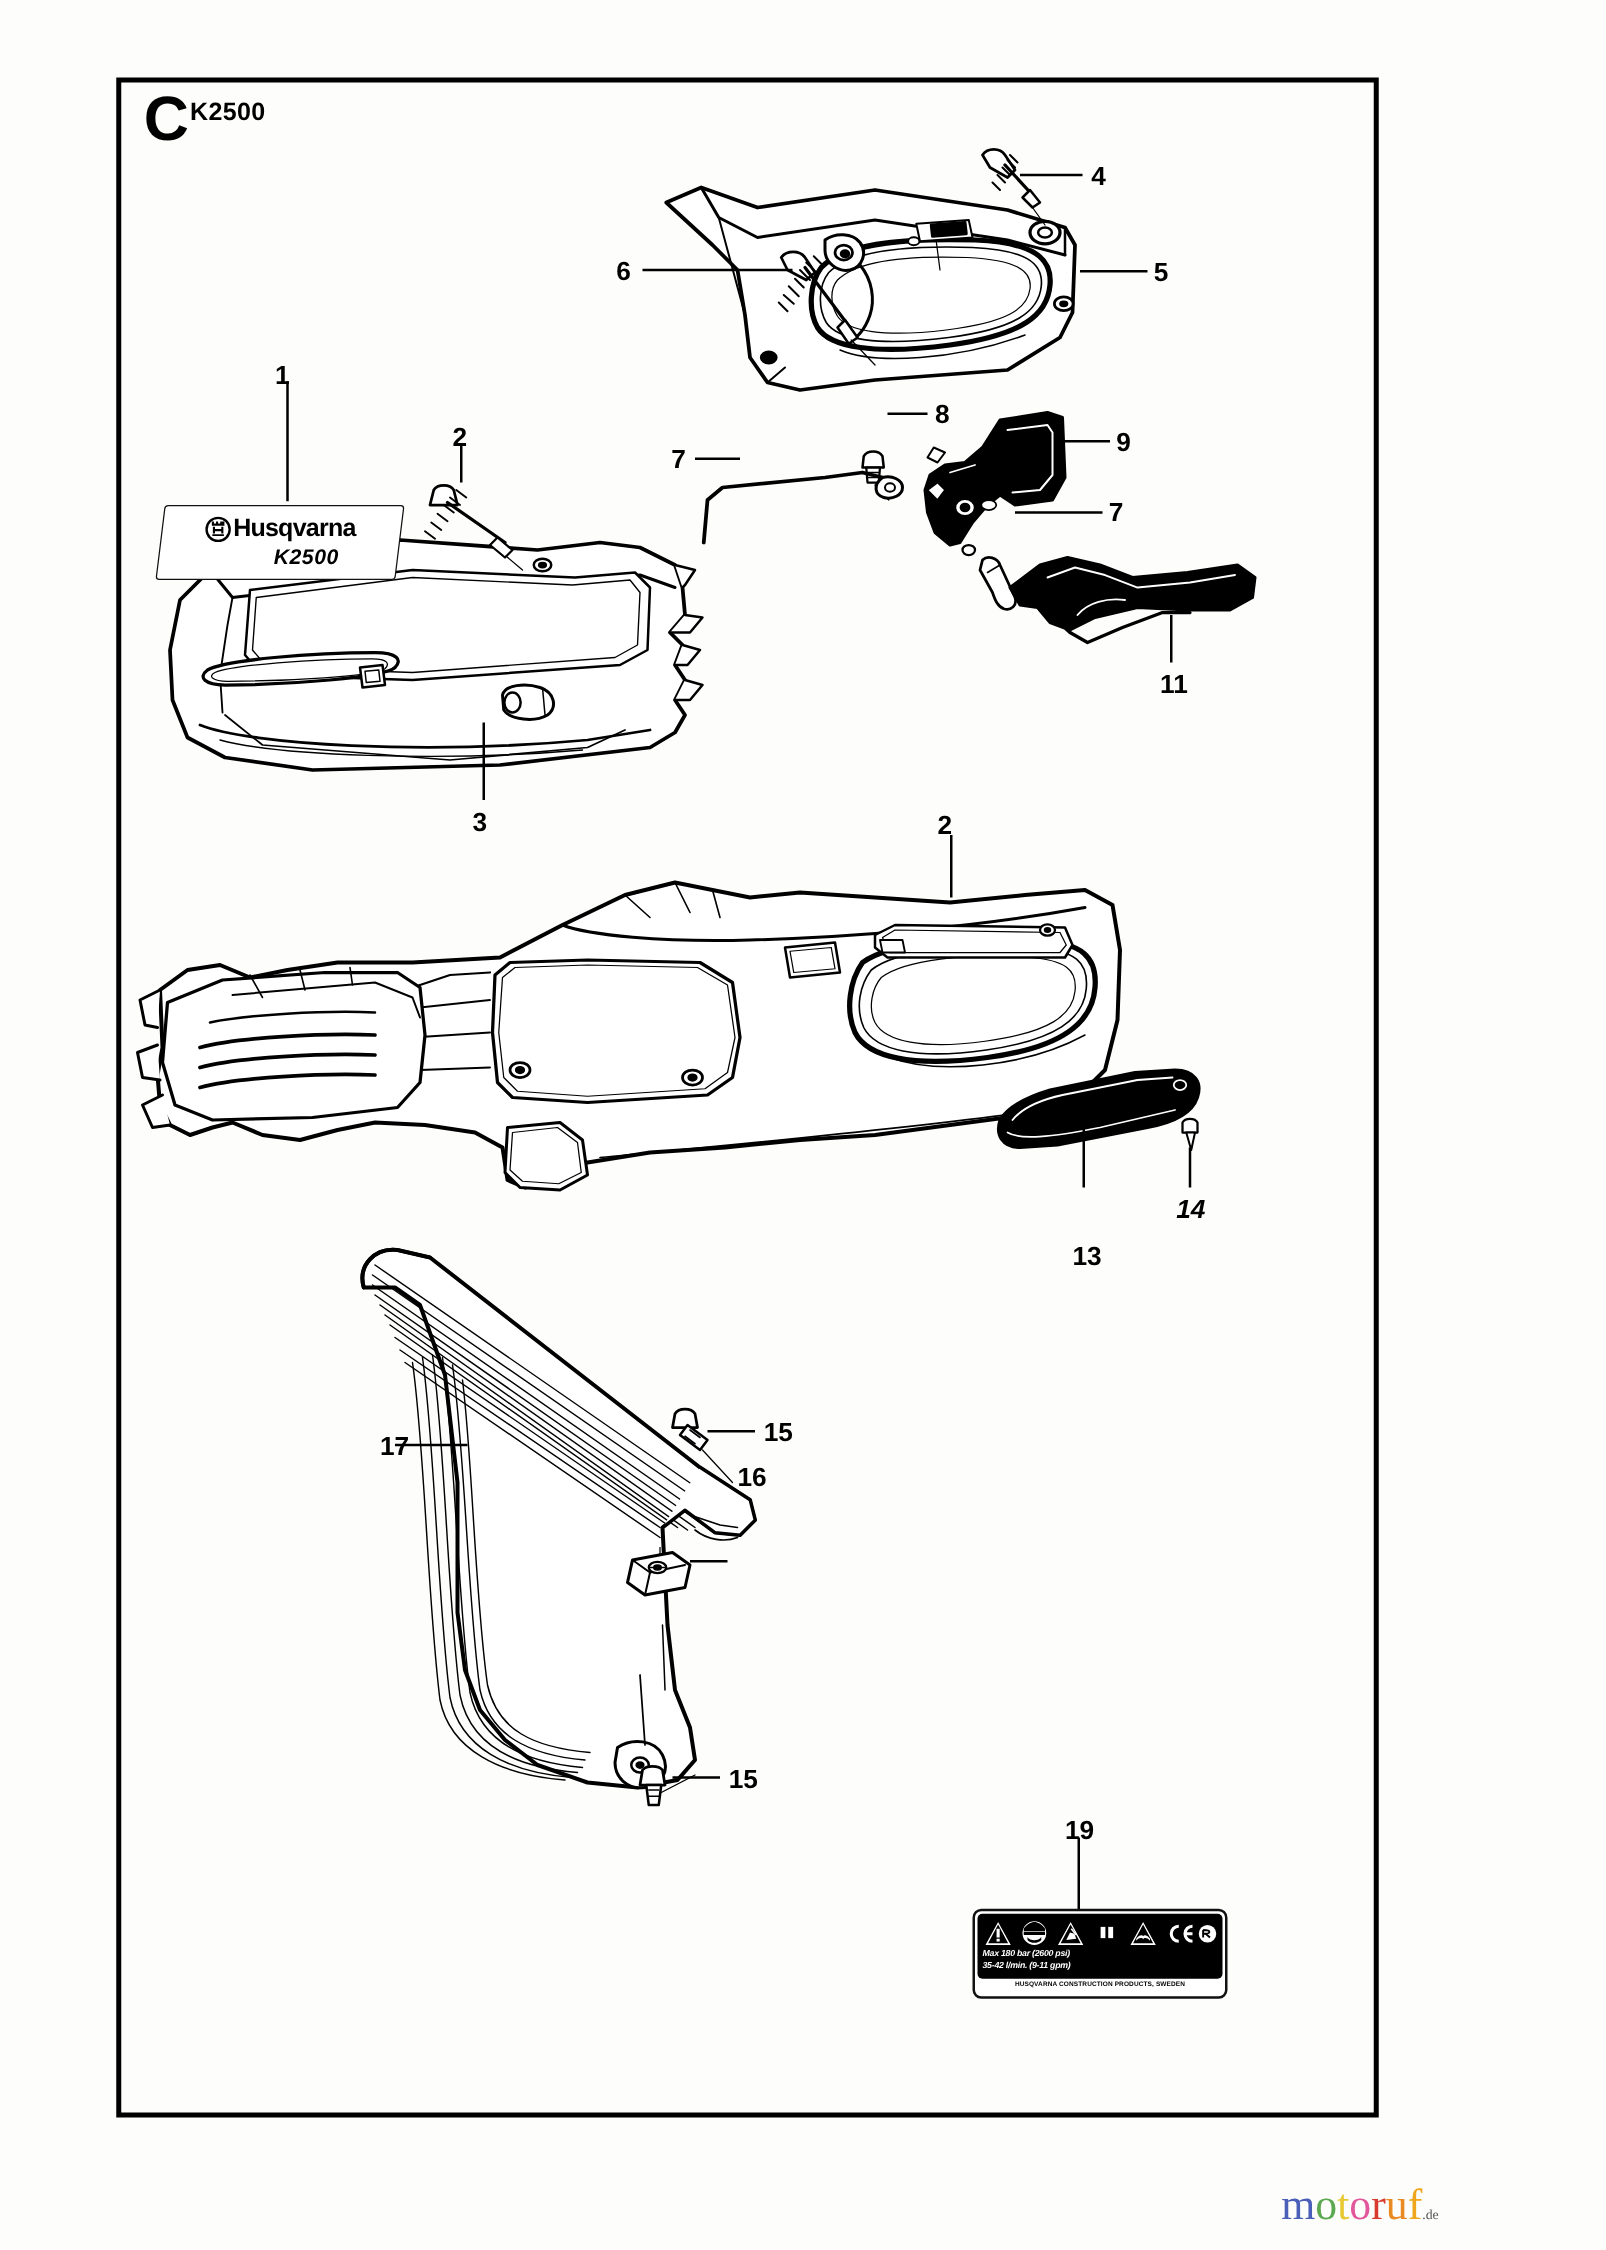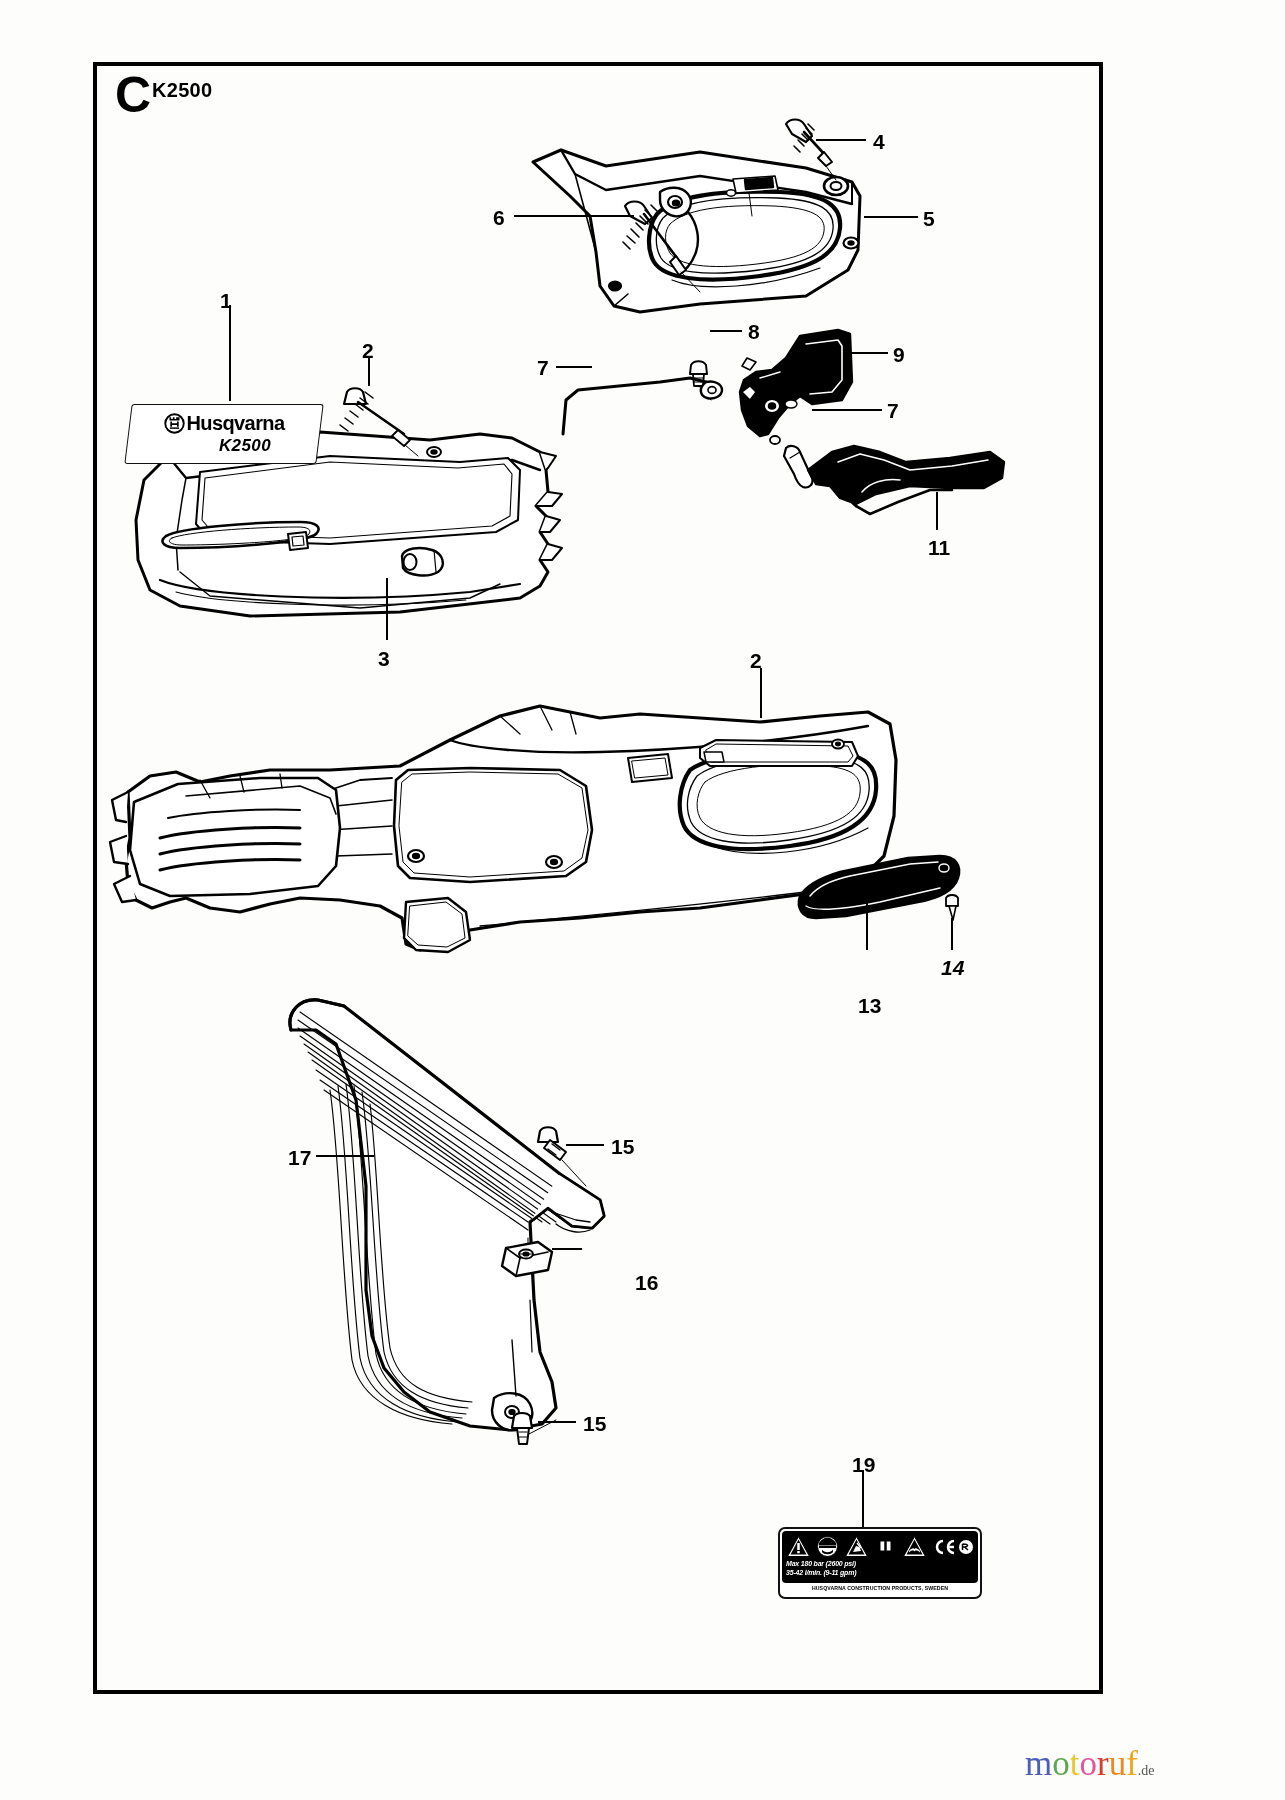--- a/index.html
+++ b/index.html
@@ -105,21 +105,21 @@
     margin-top:2px;white-space:nowrap;
   }
   .ce-block{display:flex;align-items:center;gap:2px;margin-left:auto;}
 
   
   .watermark{
     position:absolute;left:1025px;top:1746px;
     font-family:"Liberation Serif", serif;
     font-size:35px;line-height:1;white-space:nowrap;
   }
-  .watermark .de{font-size:14px;color:#555;}
+  .watermark .de{font-size:11px;color:#555;}
 </style>
 </head>
 <body>
 
 <div id="page">
 
   <div class="frame"></div>
 
   <div class="sect-letter">C</div>
   <div class="model-code">K2500</div>
@@ -472,23 +472,23 @@
   <div class="callout" style="left:493px;top:207px;">6</div>
   <div class="callout" style="left:537px;top:357px;">7</div>
   <div class="callout" style="left:748px;top:321px;">8</div>
   <div class="callout" style="left:893px;top:344px;">9</div>
   <div class="callout" style="left:887px;top:400px;">7</div>
   <div class="callout" style="left:928px;top:537px;">11</div>
   <div class="callout" style="left:750px;top:650px;">2</div>
   <div class="callout" style="left:858px;top:995px;">13</div>
   <div class="callout" style="left:941px;top:957px;font-style:italic;">14</div>
   <div class="callout" style="left:611px;top:1136px;">15</div>
-  <div class="callout" style="left:590px;top:1272px;margin-left:45px;">16</div>
+  <div class="callout" style="left:590px;top:1172px;">16</div>
   <div class="callout" style="left:583px;top:1413px;">15</div>
-  <div class="callout" style="left:288px;top:1147px;">17</div>
+  <div class="callout" style="left:304px;top:1147px;">17</div>
   <div class="callout" style="left:852px;top:1454px;">19</div>
 
   <div class="prod-label">
     <div class="prod-label-inner">
       <div class="hq-row">
         <svg class="hq-crown" viewBox="0 0 100 100">
           <circle cx="50" cy="50" r="44" fill="none" stroke="#000" stroke-width="9"></circle>
           <path d="M26,36 L26,20 L34,20 L34,28 L42,28 L42,20 L50,20 L50,28
                    L58,28 L58,20 L66,20 L66,20 L74,20 L74,36 Z" fill="#000"></path>
           <path d="M34,40 L34,66 M66,40 L66,66 M34,53 L66,53" stroke="#000" stroke-width="8" fill="none"></path>

